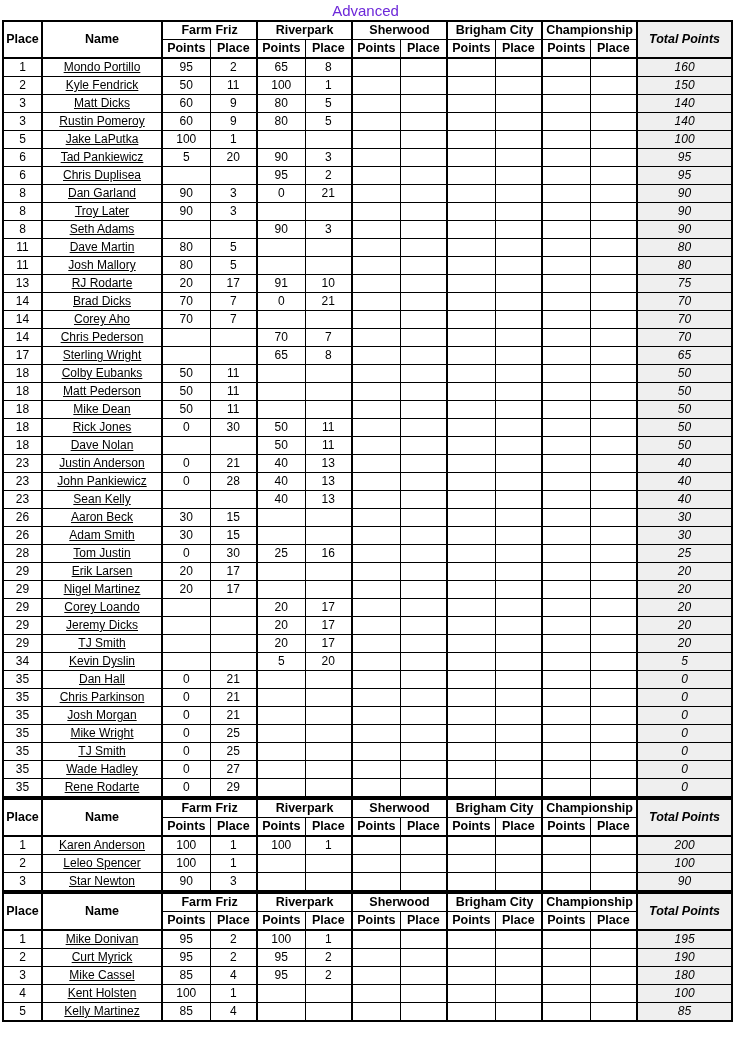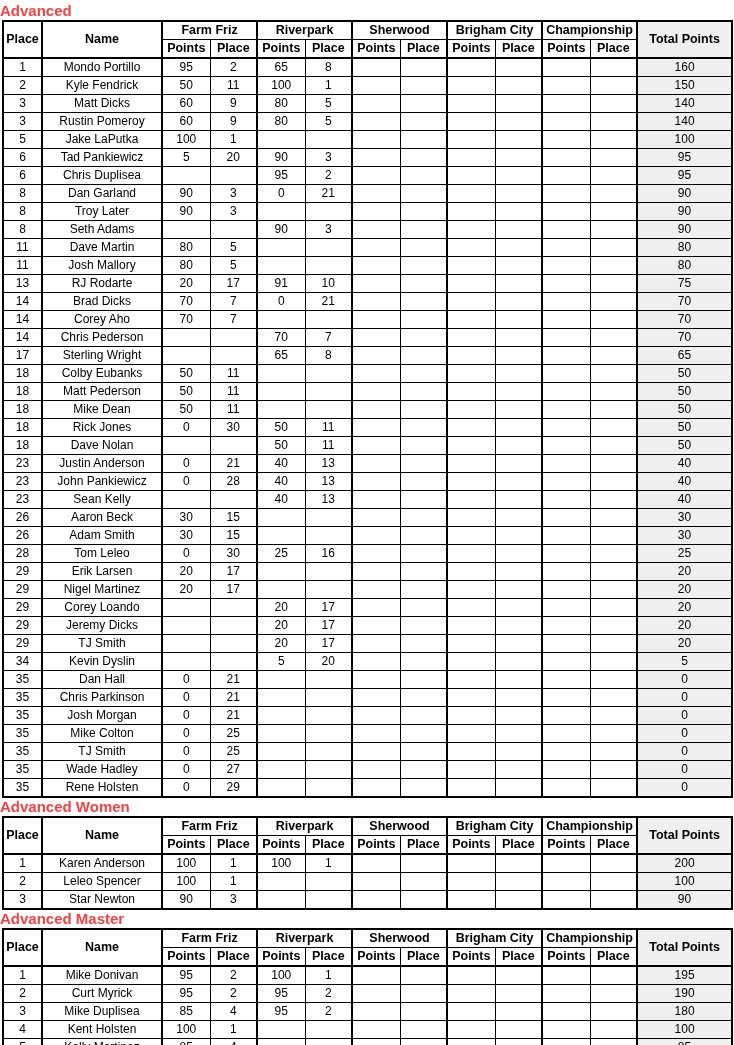--- a/index.html
+++ b/index.html
@@ -10,24 +10,24 @@
   }
   .sheet {
     width: 734px;
     padding-top: 2px;
     box-sizing: border-box;
   }
   .section-title {
     width: 731px;
     height: 18px;
     line-height: 18px;
-    text-align: left;
-    font-weight: bold;
+    text-align: center;
+    font-weight: normal;
     font-size: 15px;
-    color: #ef4444;
+    color: #6d28d9;
     overflow: hidden;
   }
   table.results {
     border-collapse: collapse;
     table-layout: fixed;
     width: 729px;
     margin-left: 2px;
     border: 2px solid #000;
   }
   table.results th, table.results td {
@@ -43,22 +43,22 @@
   }
   table.results th {
     font-weight: bold;
     font-size: 12.5px;
     background: #fff;
   }
   
   .gl { border-left: 2px solid #000 !important; }
   
   .hb { border-bottom: 2px solid #000 !important; }
-  .total { background: #EFEFEF !important; }
-  td.c-name { font-size: 12px; }
+  .total { background: #EFEFEF !important; font-style: italic; }
+  td.c-name { font-size: 12px; text-decoration: underline; }
 </style>
 </head>
 <body>
 
 <div class="sheet">
 
   <div class="section-title">Advanced</div>
   <table class="results">
     <colgroup>
       <col style="width:39px">
@@ -500,21 +500,21 @@
           <td class="c-num gl"></td>
           <td class="c-num"></td>
           <td class="c-num gl"></td>
           <td class="c-num"></td>
           <td class="c-num gl"></td>
           <td class="c-num"></td>
           <td class="c-total gl total">30</td>
         </tr>
         <tr>
           <td class="c-place">28</td>
-          <td class="c-name gl">Tom Leleo</td>
+          <td class="c-name gl">Tom Justin</td>
           <td class="c-num gl">0</td>
           <td class="c-num">30</td>
           <td class="c-num gl">25</td>
           <td class="c-num">16</td>
           <td class="c-num gl"></td>
           <td class="c-num"></td>
           <td class="c-num gl"></td>
           <td class="c-num"></td>
           <td class="c-num gl"></td>
           <td class="c-num"></td>
@@ -650,21 +650,21 @@
           <td class="c-num gl"></td>
           <td class="c-num"></td>
           <td class="c-num gl"></td>
           <td class="c-num"></td>
           <td class="c-num gl"></td>
           <td class="c-num"></td>
           <td class="c-total gl total">0</td>
         </tr>
         <tr>
           <td class="c-place">35</td>
-          <td class="c-name gl">Mike Colton</td>
+          <td class="c-name gl">Mike Wright</td>
           <td class="c-num gl">0</td>
           <td class="c-num">25</td>
           <td class="c-num gl"></td>
           <td class="c-num"></td>
           <td class="c-num gl"></td>
           <td class="c-num"></td>
           <td class="c-num gl"></td>
           <td class="c-num"></td>
           <td class="c-num gl"></td>
           <td class="c-num"></td>
@@ -695,37 +695,36 @@
           <td class="c-num gl"></td>
           <td class="c-num"></td>
           <td class="c-num gl"></td>
           <td class="c-num"></td>
           <td class="c-num gl"></td>
           <td class="c-num"></td>
           <td class="c-total gl total">0</td>
         </tr>
         <tr>
           <td class="c-place">35</td>
-          <td class="c-name gl">Rene Holsten</td>
+          <td class="c-name gl">Rene Rodarte</td>
           <td class="c-num gl">0</td>
           <td class="c-num">29</td>
           <td class="c-num gl"></td>
           <td class="c-num"></td>
           <td class="c-num gl"></td>
           <td class="c-num"></td>
           <td class="c-num gl"></td>
           <td class="c-num"></td>
           <td class="c-num gl"></td>
           <td class="c-num"></td>
           <td class="c-total gl total">0</td>
         </tr>
       </tbody>
   </table>
 
-  <div class="section-title">Advanced Women</div>
   <table class="results">
     <colgroup>
       <col style="width:39px">
         <col style="width:120px">
       <col style="width:48px">
         <col style="width:47px">
       <col style="width:48px">
         <col style="width:47px">
       <col style="width:48px">
         <col style="width:47px">
@@ -801,21 +800,20 @@
           <td class="c-num"></td>
           <td class="c-num gl"></td>
           <td class="c-num"></td>
           <td class="c-num gl"></td>
           <td class="c-num"></td>
           <td class="c-total gl total">90</td>
         </tr>
       </tbody>
   </table>
 
-  <div class="section-title">Advanced Master</div>
   <table class="results">
     <colgroup>
       <col style="width:39px">
         <col style="width:120px">
       <col style="width:48px">
         <col style="width:47px">
       <col style="width:48px">
         <col style="width:47px">
       <col style="width:48px">
         <col style="width:47px">
@@ -875,21 +873,21 @@
           <td class="c-num gl"></td>
           <td class="c-num"></td>
           <td class="c-num gl"></td>
           <td class="c-num"></td>
           <td class="c-num gl"></td>
           <td class="c-num"></td>
           <td class="c-total gl total">190</td>
         </tr>
         <tr>
           <td class="c-place">3</td>
-          <td class="c-name gl">Mike Duplisea</td>
+          <td class="c-name gl">Mike Cassel</td>
           <td class="c-num gl">85</td>
           <td class="c-num">4</td>
           <td class="c-num gl">95</td>
           <td class="c-num">2</td>
           <td class="c-num gl"></td>
           <td class="c-num"></td>
           <td class="c-num gl"></td>
           <td class="c-num"></td>
           <td class="c-num gl"></td>
           <td class="c-num"></td>

